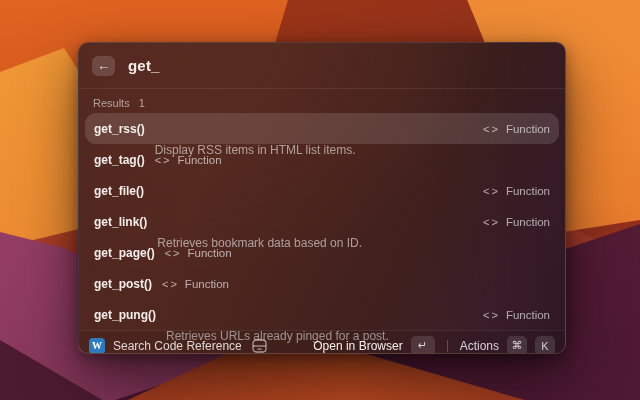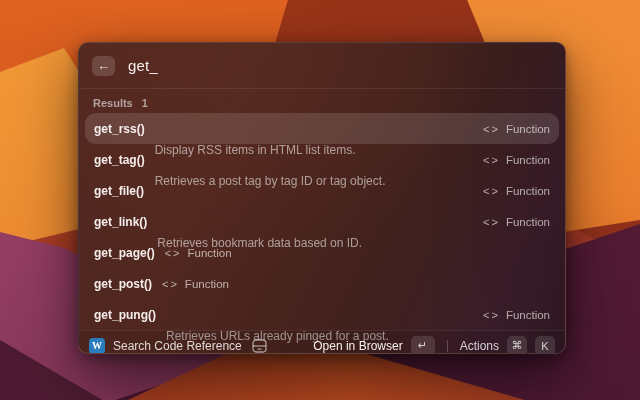--- a/index.html
+++ b/index.html
@@ -80,30 +80,31 @@
     font-size: 13px;
     display: grid;
     place-items: center;
     cursor: pointer;
     border: none;
   }
   .query {
     font-size: 15px;
     letter-spacing: 0.2px;
     color: #f4edeb;
+    font-weight: bold;
   }
 
   .results-header {
     flex: 0 0 20px;
     display: flex;
     align-items: center;
     gap: 9px;
     padding: 8px 14px 0;
     font-size: 11px;
-    font-weight: 700;
+    font-weight: 400;
     color: rgba(255, 255, 255, 0.55);
   }
 
   .list { flex: 1 1 auto; padding: 4px 6px 0; }
   .row {
     height: 31px;
     display: flex;
     align-items: center;
     gap: 10px;
     padding: 0 9px;
@@ -212,21 +213,20 @@
       <span class="row-title">get_rss()</span>
       <span class="row-sub">Display RSS items in HTML list items.</span>
       <span class="row-acc">
         <span class="code-glyph">&lt;&gt;</span>
         <span>Function</span>
       </span>
     </div>
 
     <div class="row">
       <span class="row-title">get_tag()</span>
-      <span class="row-sub">Retrieves a post tag by tag ID or tag object.</span>
       <span class="row-acc">
         <span class="code-glyph">&lt;&gt;</span>
         <span>Function</span>
       </span>
     </div>
 
     <div class="row">
       <span class="row-title">get_file()</span>
       <span class="row-sub"></span>
       <span class="row-acc">

